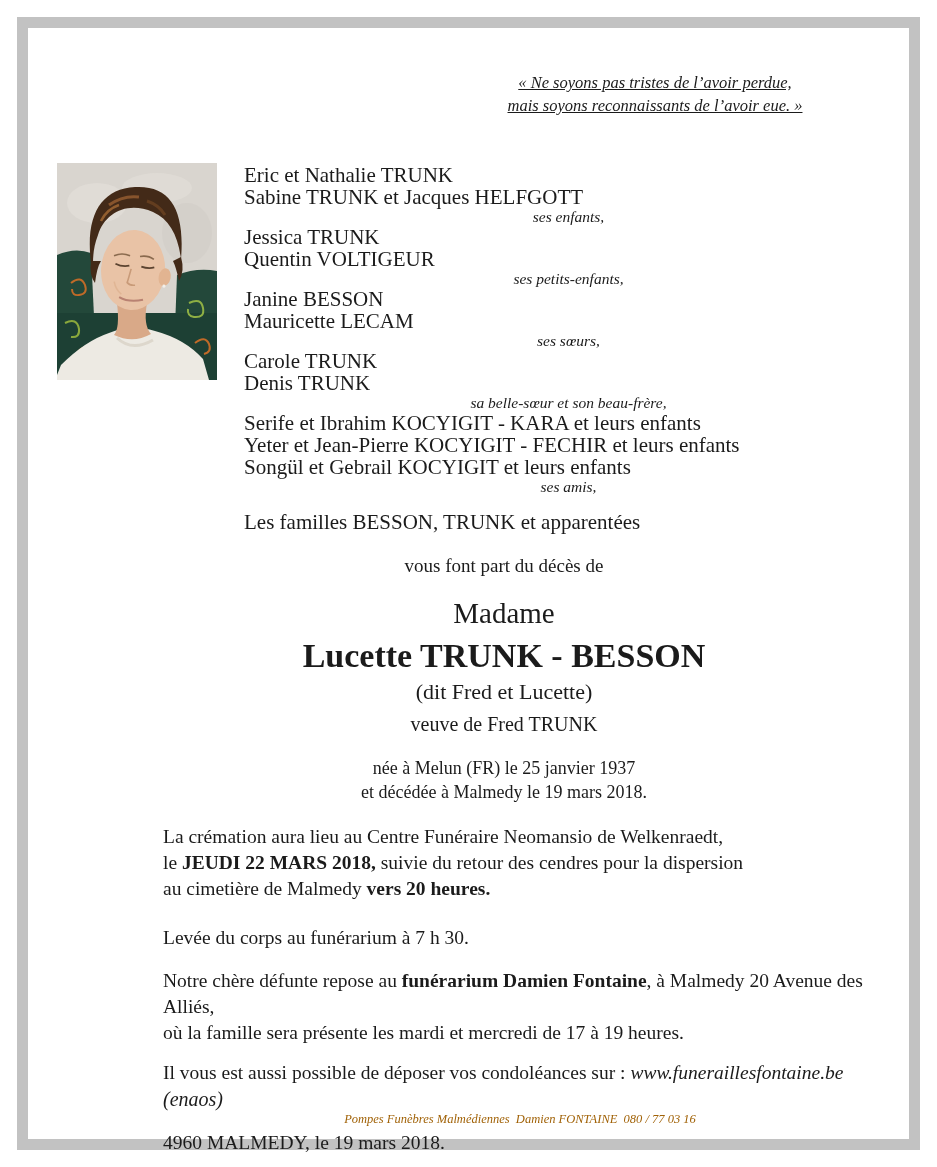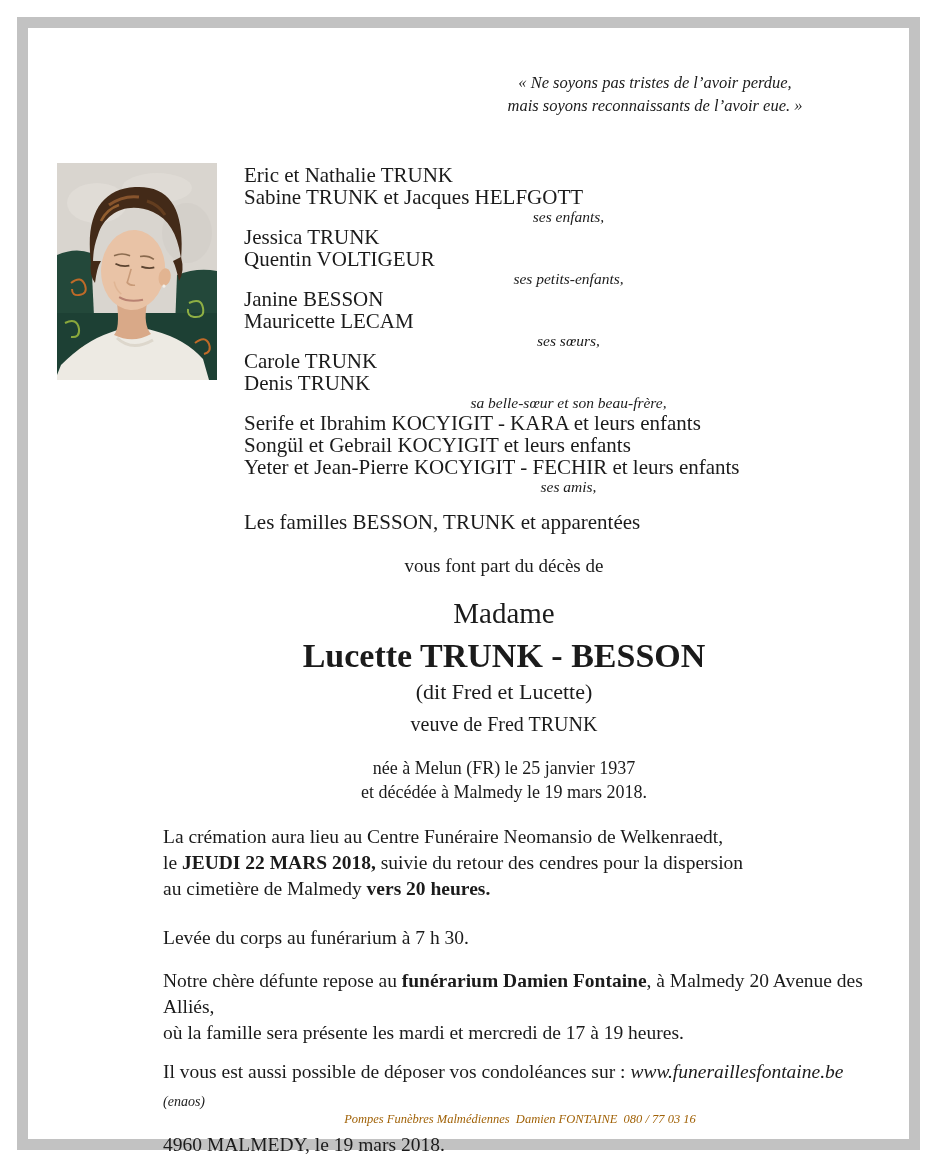--- a/index.html
+++ b/index.html
@@ -6,21 +6,21 @@
   .page {
     position:relative; width:937px; height:1167px; background:#ffffff;
     font-family:"Liberation Serif", serif; color:#1b1b1b; overflow:hidden;
   }
   .frame {
     position:absolute; left:17px; top:17px; width:903px; height:1133px;
     border:11px solid #c2c2c2; box-sizing:border-box;
   }
   .quote {
     position:absolute; left:435px; top:71px; width:440px;
-    text-align:center; font-style:italic; font-size:16.5px; line-height:23px;
+    text-align:center; font-style:italic; font-size:16.5px; line-height:23px;text-decoration:underline;
   }
   .photo { position:absolute; left:57px; top:163px; width:160px; height:217px; }
   .photo svg { display:block; width:160px; height:217px; }
 
   .family { position:absolute; left:244px; top:164px; width:649px; }
   .fname { font-size:21px; line-height:22px; }
   .frel  { font-size:15.5px; font-style:italic; text-align:center; line-height:18px; }
   .families-line { margin-top:15px; }
 
   .announce { position:absolute; left:168px; top:554px; width:672px; text-align:center; }
@@ -32,21 +32,21 @@
   .a-dates  { font-size:18px; line-height:24px; margin-top:18px; }
 
   .paras { position:absolute; left:163px; top:824px; width:714px; font-size:19.5px; line-height:26px; }
   .paras p { margin:0; }
   .p2 { margin-top:23px !important; }
   .p3 { margin-top:17px !important; }
   .p4 { margin-top:13px !important; }
   .p5 { margin-top:17px !important; }
   .bold { font-weight:bold;text-align:center; }
   .site { font-style:italic; }
-  .enaos { font-style:italic; font-size:14px; }
+  .enaos { font-style:italic; font-size:20px; }
 
   .footer {
     position:absolute; left:150px; top:1112px; width:740px;
     text-align:center; font-style:italic; font-size:12.5px; white-space:pre;
     color:#a16207;
   }
 </style>
 </head>
 <body>
 
@@ -121,22 +121,22 @@
       <div class="fname">Mauricette LECAM</div>
       <div class="frel">ses sœurs,</div>
     </div>
     <div>
       <div class="fname">Carole TRUNK</div>
       <div class="fname">Denis TRUNK</div>
       <div class="frel">sa belle-sœur et son beau-frère,</div>
     </div>
     <div>
       <div class="fname">Serife et Ibrahim KOCYIGIT - KARA et leurs enfants</div>
+      <div class="fname">Yeter et Jean-Pierre KOCYIGIT - FECHIR et leurs enfants</div>
       <div class="fname">Songül et Gebrail KOCYIGIT et leurs enfants</div>
-      <div class="fname">Yeter et Jean-Pierre KOCYIGIT - FECHIR et leurs enfants</div>
       <div class="frel">ses amis,</div>
     </div>
     <div class="fname families-line">Les familles BESSON, TRUNK et apparentées</div>
   </div>
 
   <div class="announce">
     <div class="a-intro">vous font part du décès de</div>
     <div class="a-title">Madame</div>
     <div class="a-name">Lucette TRUNK - BESSON</div>
     <div class="a-nick">(dit Fred et Lucette)</div>

